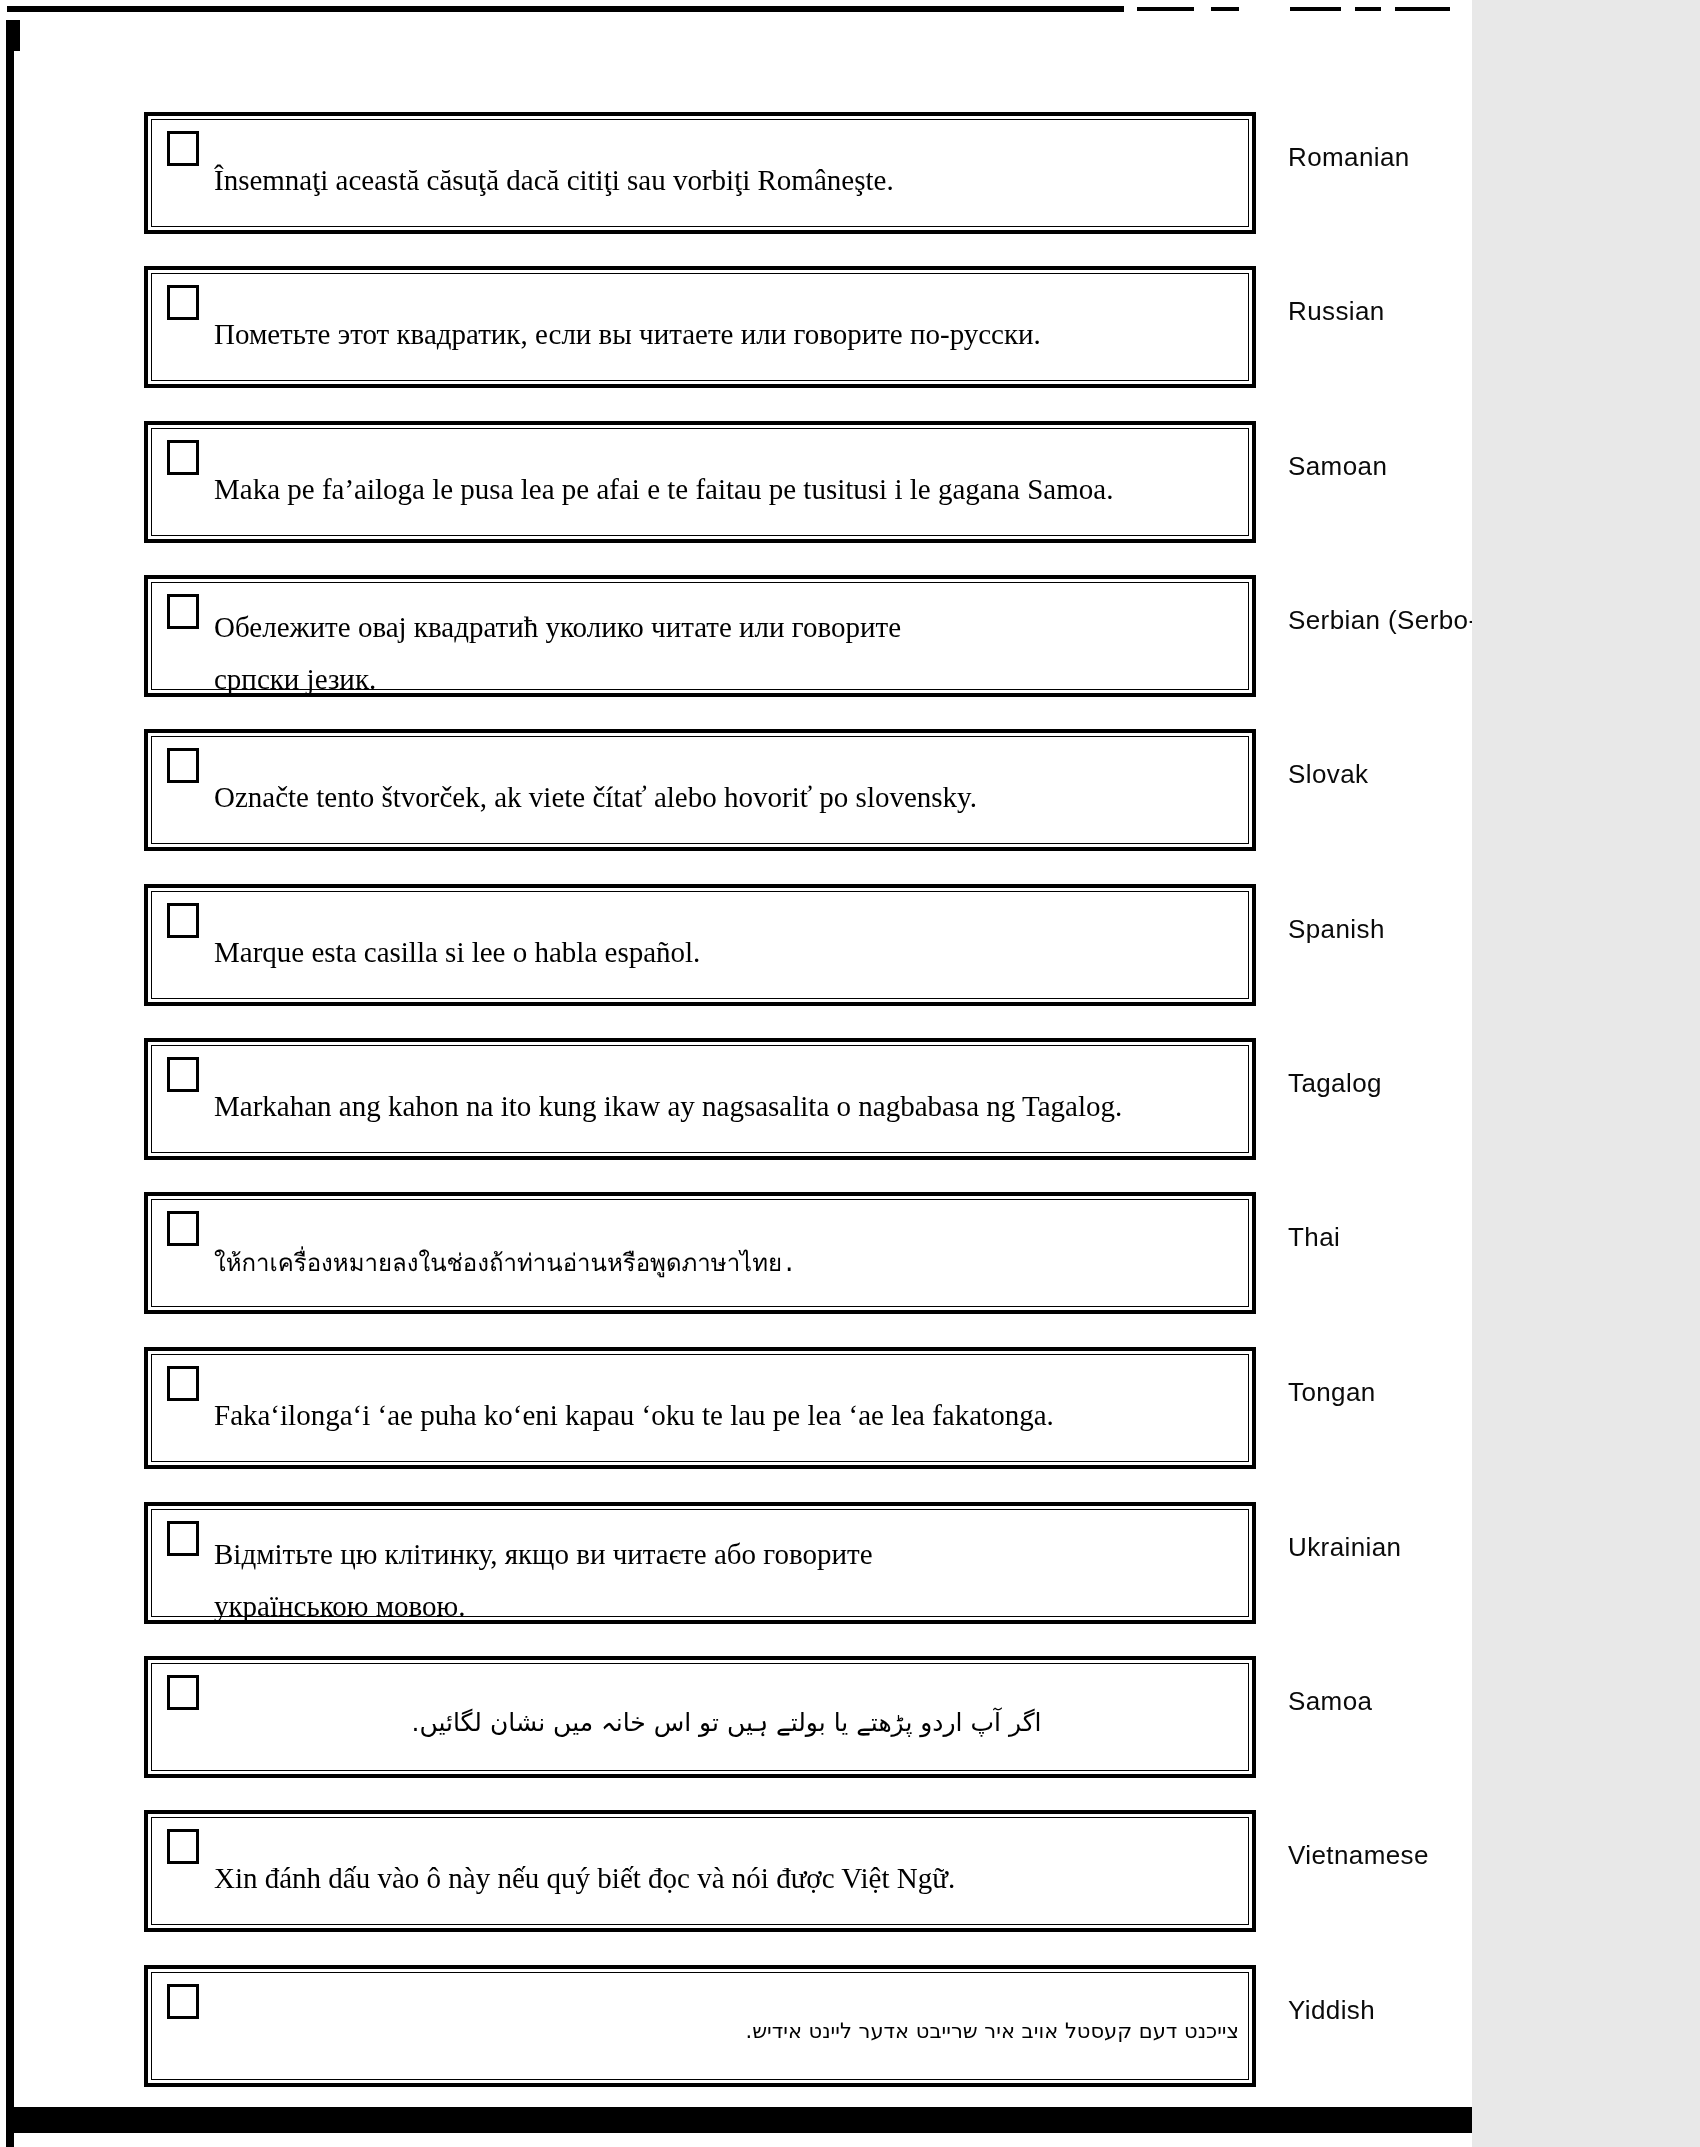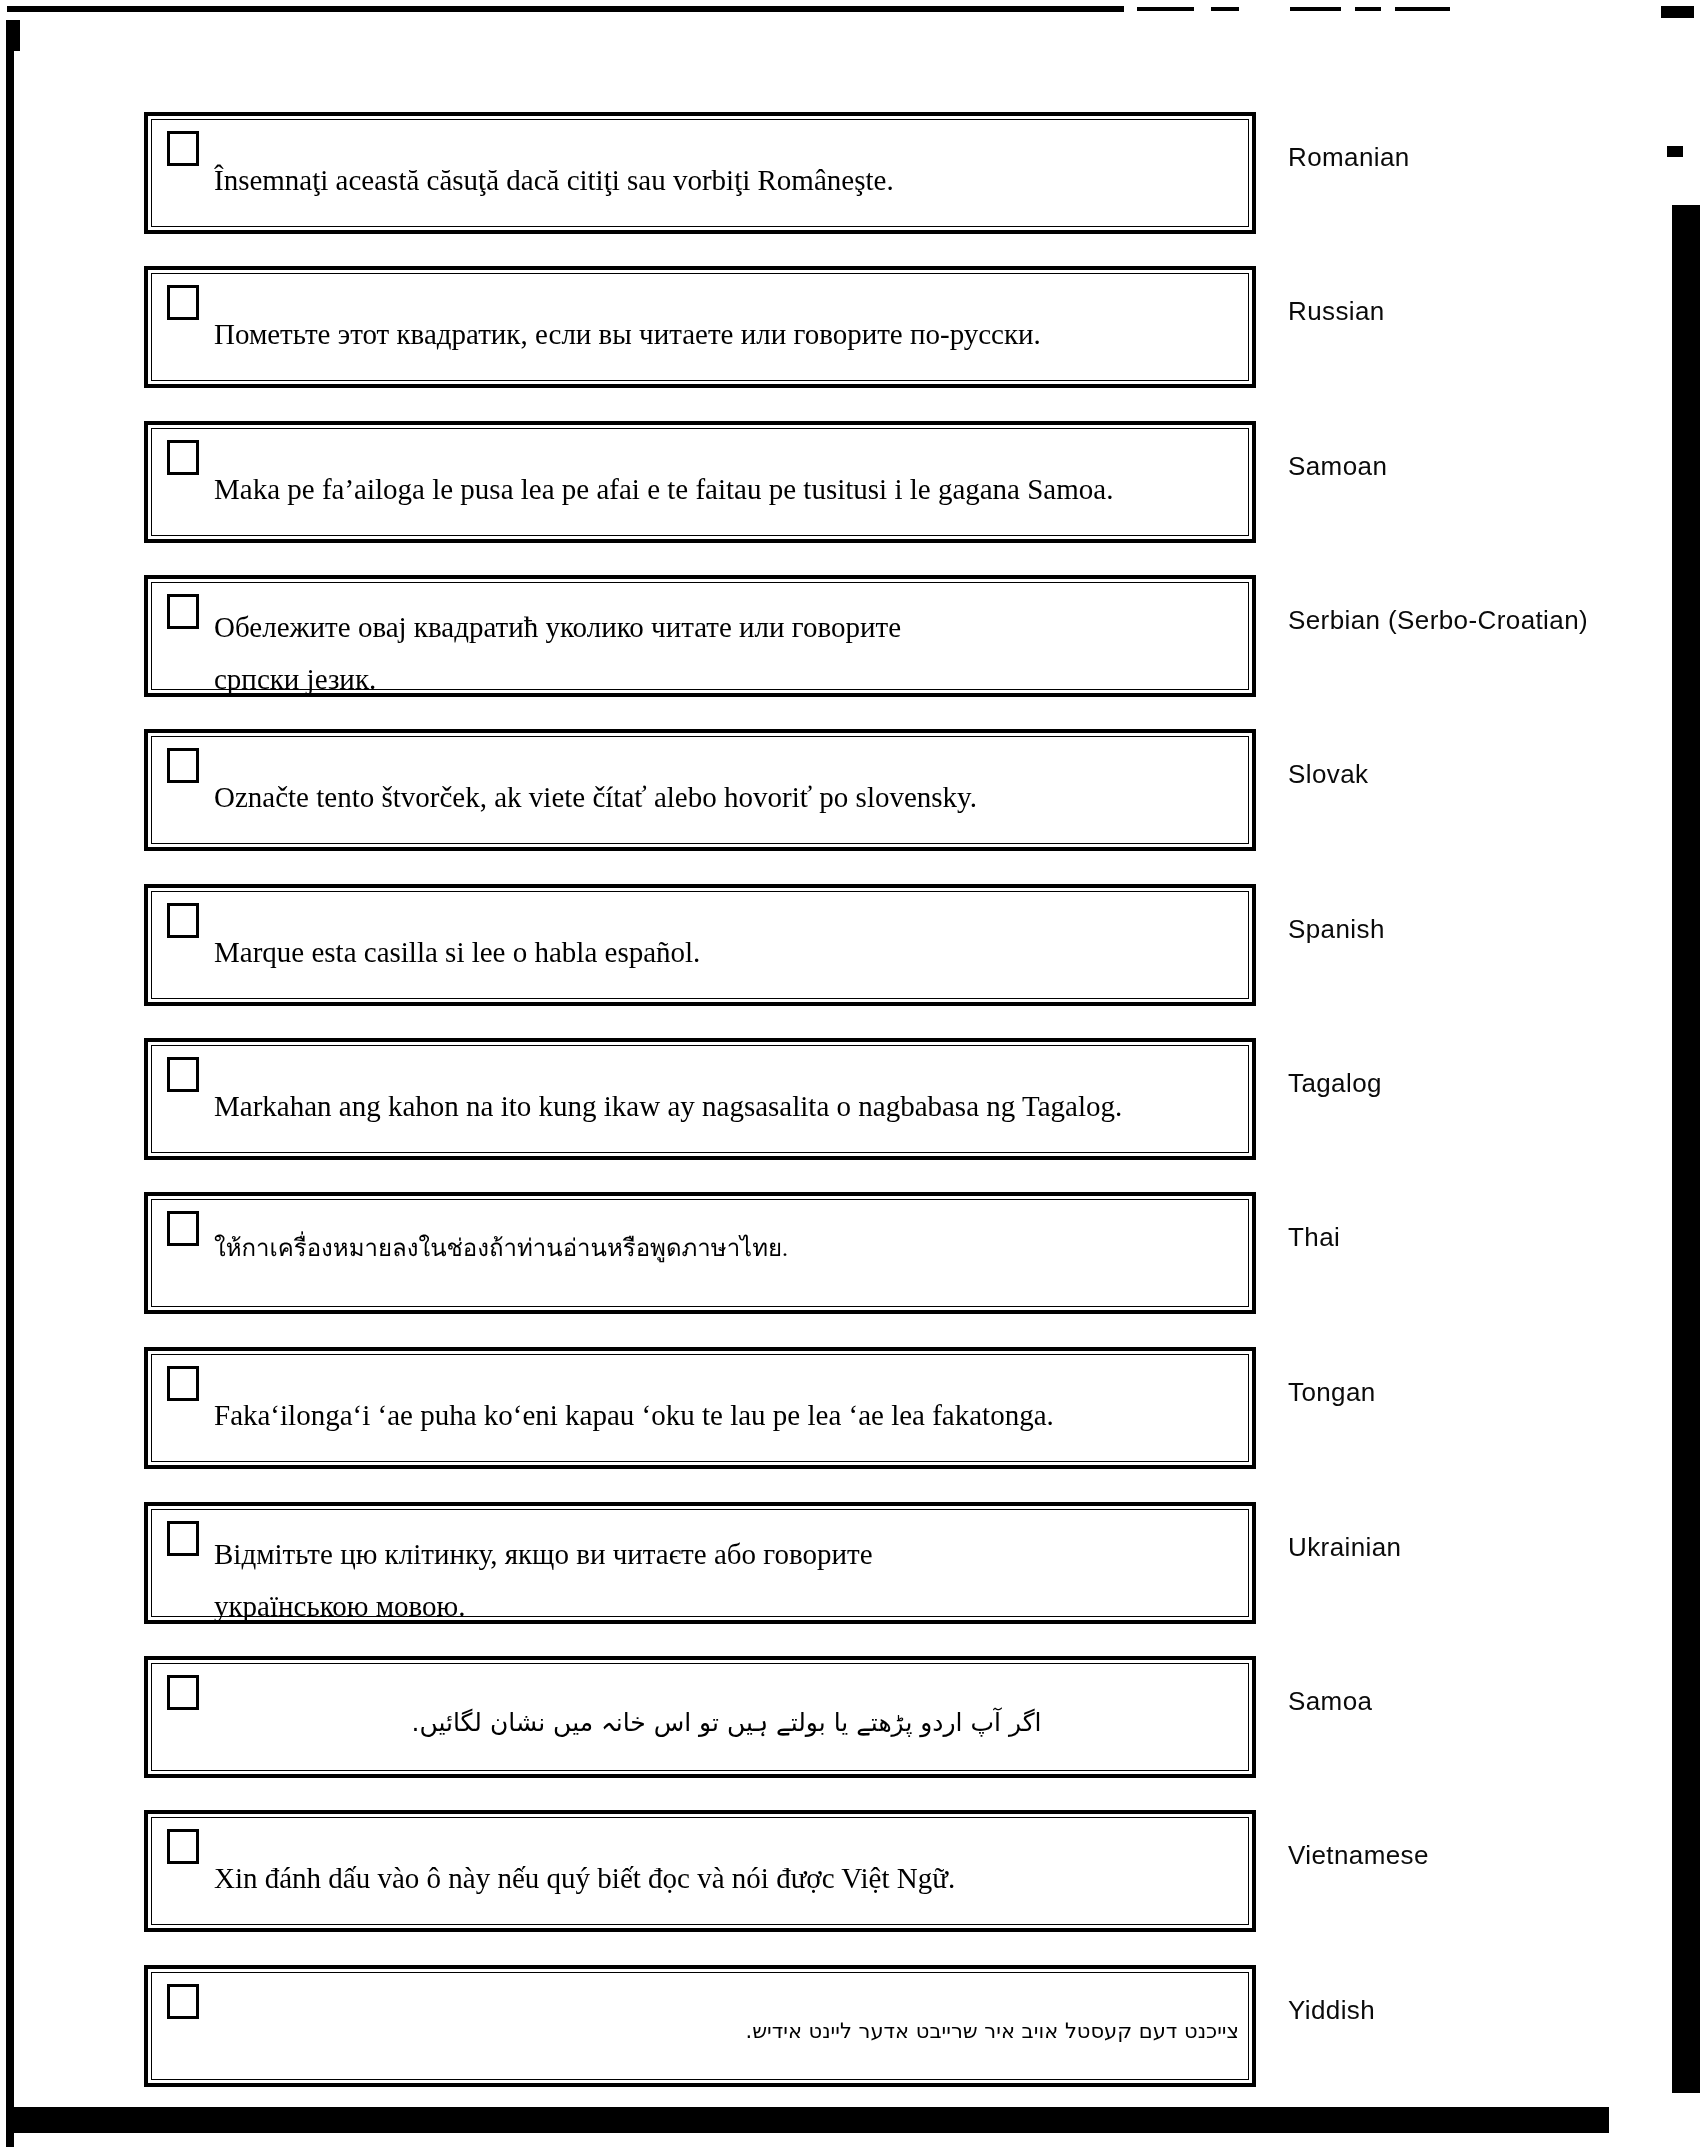--- a/index.html
+++ b/index.html
@@ -1,18 +1,18 @@
 <!DOCTYPE html>
 <html style="font-size:14.8px"><head>
 <meta charset="utf-8">
 <style>
   html,body{margin:0;padding:0;background:#e8e8e8;}
   #page{
     position:relative;
-    width:1700px;height:2148px;
+    width:1472px;height:2148px;
     background:#ffffff;
     overflow:hidden;
     font-family:"Liberation Serif","DejaVu Serif",serif;
     color:#000;
   }
   
   .artifact{position:absolute;background:#000;}
   
   .row{position:absolute;left:144px;width:1556px;height:124px;}
   .box{
@@ -22,21 +22,21 @@
   .box-inner{position:absolute;left:2.8px;right:2.8px;top:2.8px;bottom:2.8px;border:1.8px solid #000;}
   .checkbox{
     position:absolute;left:18.5px;top:14.8px;width:26px;height:29.5px;
     border:3.7px solid #000;background:#fff;cursor:pointer;
   }
   .prompt{
     position:absolute;left:66px;right:13px;top:46px;
     font-size:29px;line-height:37px;white-space:nowrap;
   }
   .row.two-line .prompt{top:22px;line-height:52px;}
-  .row[data-script="thai"] .prompt{font-size:24px;top:34px;font-family:Liberation Serif, serif;}
+  .row[data-script="thai"] .prompt{font-size:24px;top:50px;font-family:Liberation Mono, monospace;}
   .row[data-script="arabic"] .prompt{font-size:25px;top:44px;font-family:"DejaVu Sans","Liberation Sans",sans-serif;text-align:center;}
   .row[data-script="hebrew"] .prompt{font-size:21px;top:44px;font-family:"DejaVu Sans","Liberation Sans",sans-serif;}
   .l1,.l2{display:block;}
   .language{
     position:absolute;left:1144px;top:29.5px;
     font-family:"Liberation Sans","DejaVu Sans",sans-serif;
     font-size:26px;letter-spacing:0.4px;color:#0a0a0a;white-space:nowrap;
   }
 </style>
 </head>

